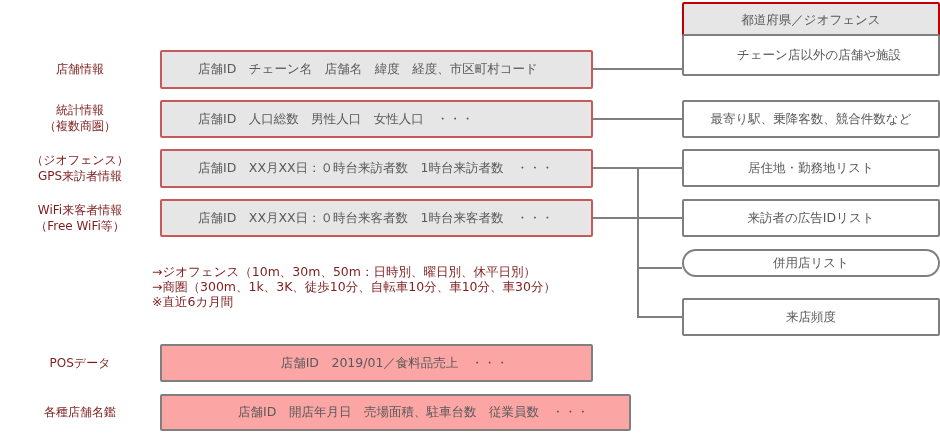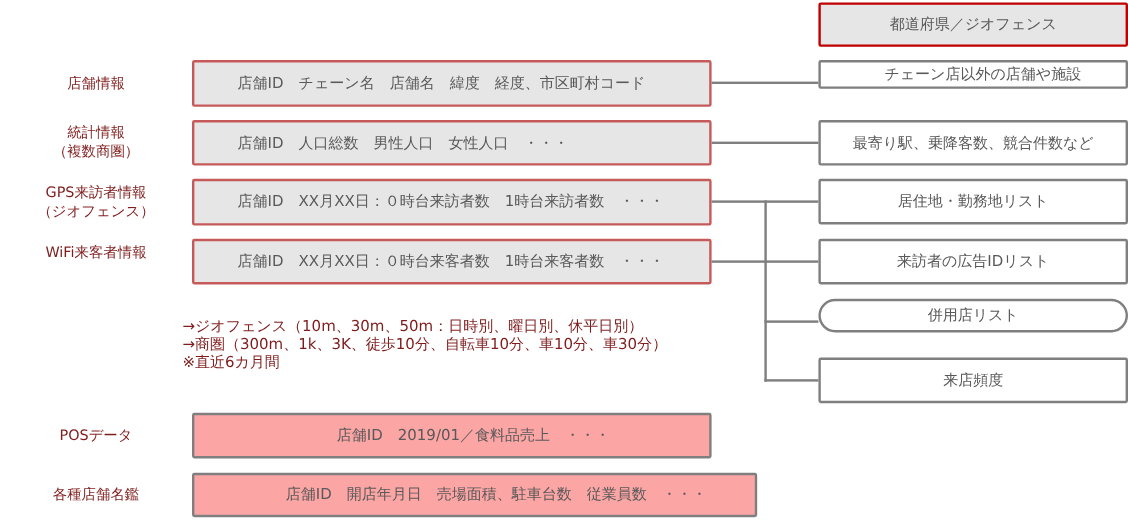--- a/index.html
+++ b/index.html
@@ -21,25 +21,26 @@
 <body>
 
 <div class="label" style="left:30px; top:61px; width:100px;">
   <div>店舗情報</div>
 </div>
 <div class="label" style="left:30px; top:102px; width:100px;">
   <div>統計情報</div>
   <div>（複数商圏）</div>
 </div>
 <div class="label" style="left:25px; top:152px; width:110px;">
+  <div>（ジオフェンス）</div>
   <div>GPS来訪者情報</div>
-  <div>（ジオフェンス）</div>
 </div>
 <div class="label" style="left:25px; top:202px; width:110px;">
   <div>WiFi来客者情報</div>
+  <div>（Free WiFi等）</div>
 </div>
 <div class="label" style="left:30px; top:355px; width:100px;">
   <div>POSデータ</div>
 </div>
 <div class="label" style="left:30px; top:404px; width:100px;">
   <div>各種店舗名鑑</div>
 </div>
 
 <div class="dbox red" style="left:160px; top:50px; width:433px; height:39px;">
   <span>店舗ID　チェーン名　店舗名　緯度　経度、市区町村コード</span>
@@ -70,21 +71,21 @@
 <div class="hl" style="left:593px; top:118px; width:89px;"></div>
 <div class="hl" style="left:593px; top:167px; width:89px;"></div>
 <div class="hl" style="left:593px; top:217px; width:89px;"></div>
 <div class="vl" style="left:637px; top:167px; height:151px;"></div>
 <div class="hl" style="left:637px; top:267px; width:45px;"></div>
 <div class="hl" style="left:637px; top:316px; width:45px;"></div>
 
 <div class="rbox rtop" style="left:682px; top:2px; width:258px; height:37px;">
   <span>都道府県／ジオフェンス</span>
 </div>
-<div class="rbox" style="left:682px; top:50px; width:258px; height:24px;padding-left:16px;">
+<div class="rbox" style="left:682px; top:34px; width:258px; height:42px;padding-left:16px;">
   <span>チェーン店以外の店舗や施設</span>
 </div>
 <div class="rbox" style="left:682px; top:100px; width:258px; height:38px;">
   <span>最寄り駅、乗降客数、競合件数など</span>
 </div>
 <div class="rbox" style="left:682px; top:149px; width:258px; height:38px;">
   <span>居住地・勤務地リスト</span>
 </div>
 <div class="rbox" style="left:682px; top:199px; width:258px; height:38px;">
   <span>来訪者の広告IDリスト</span>

